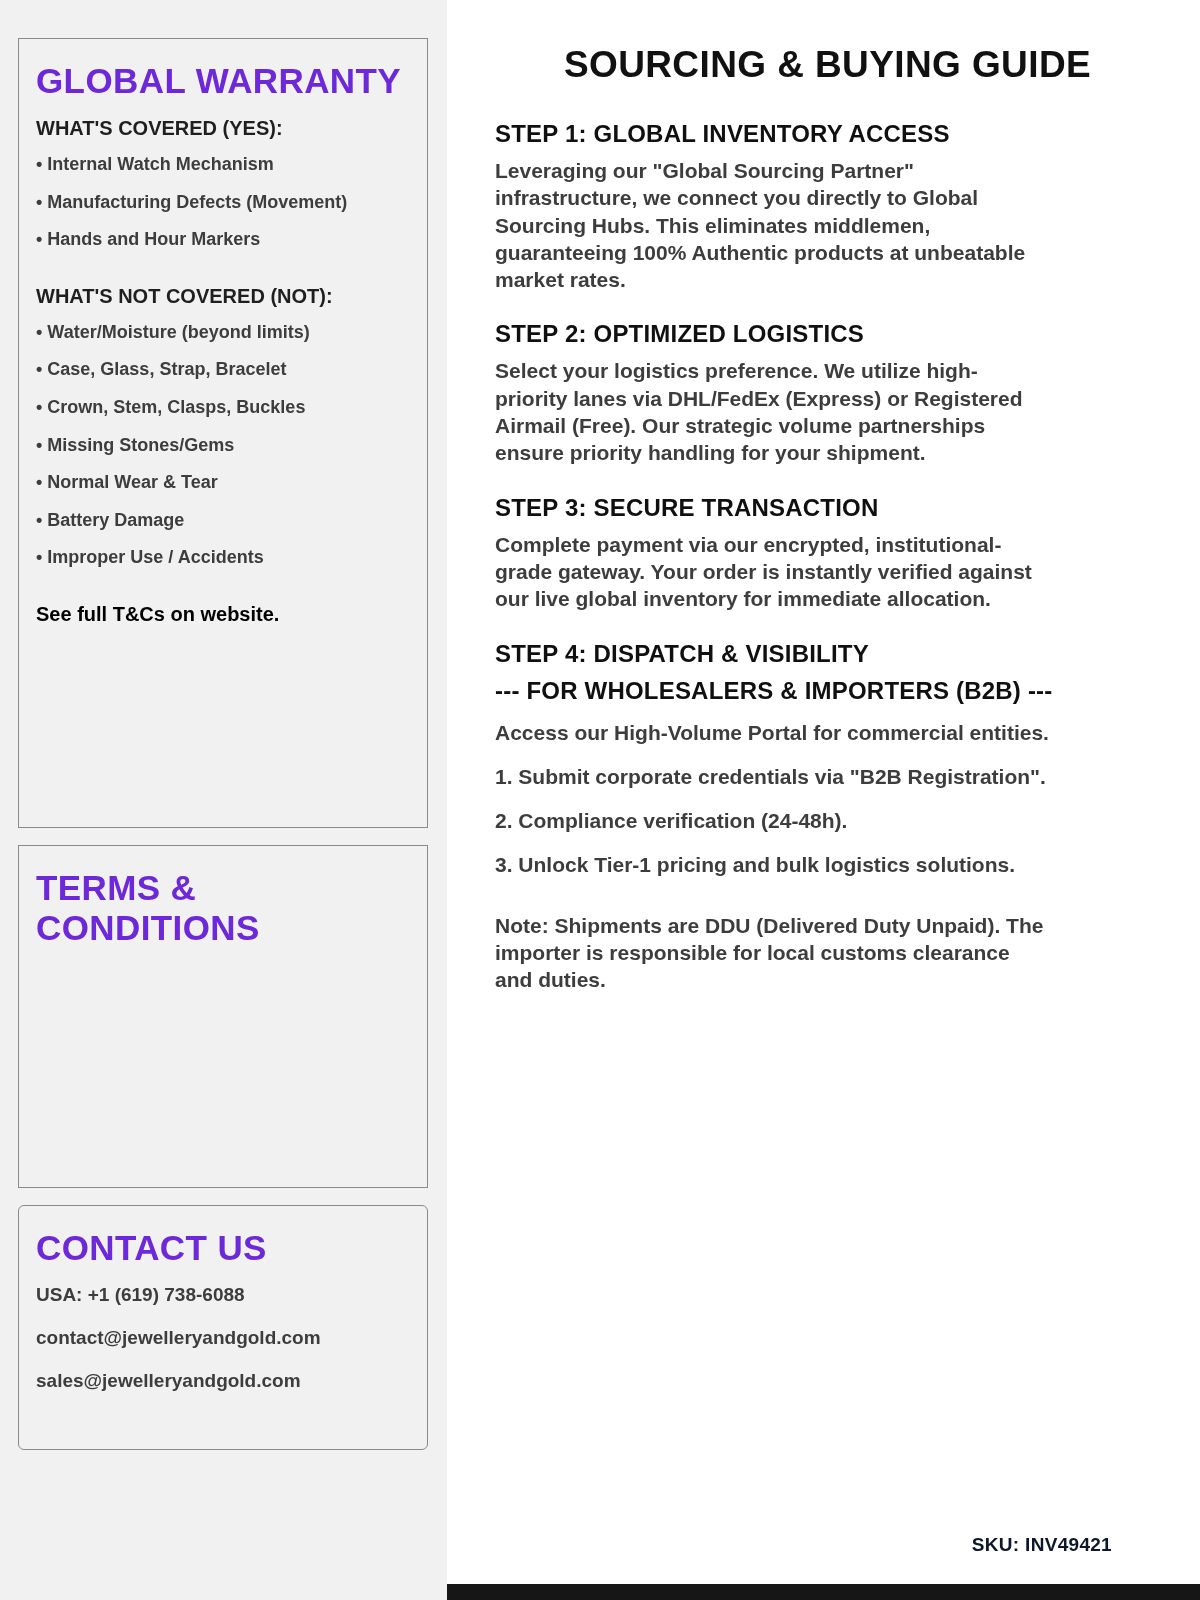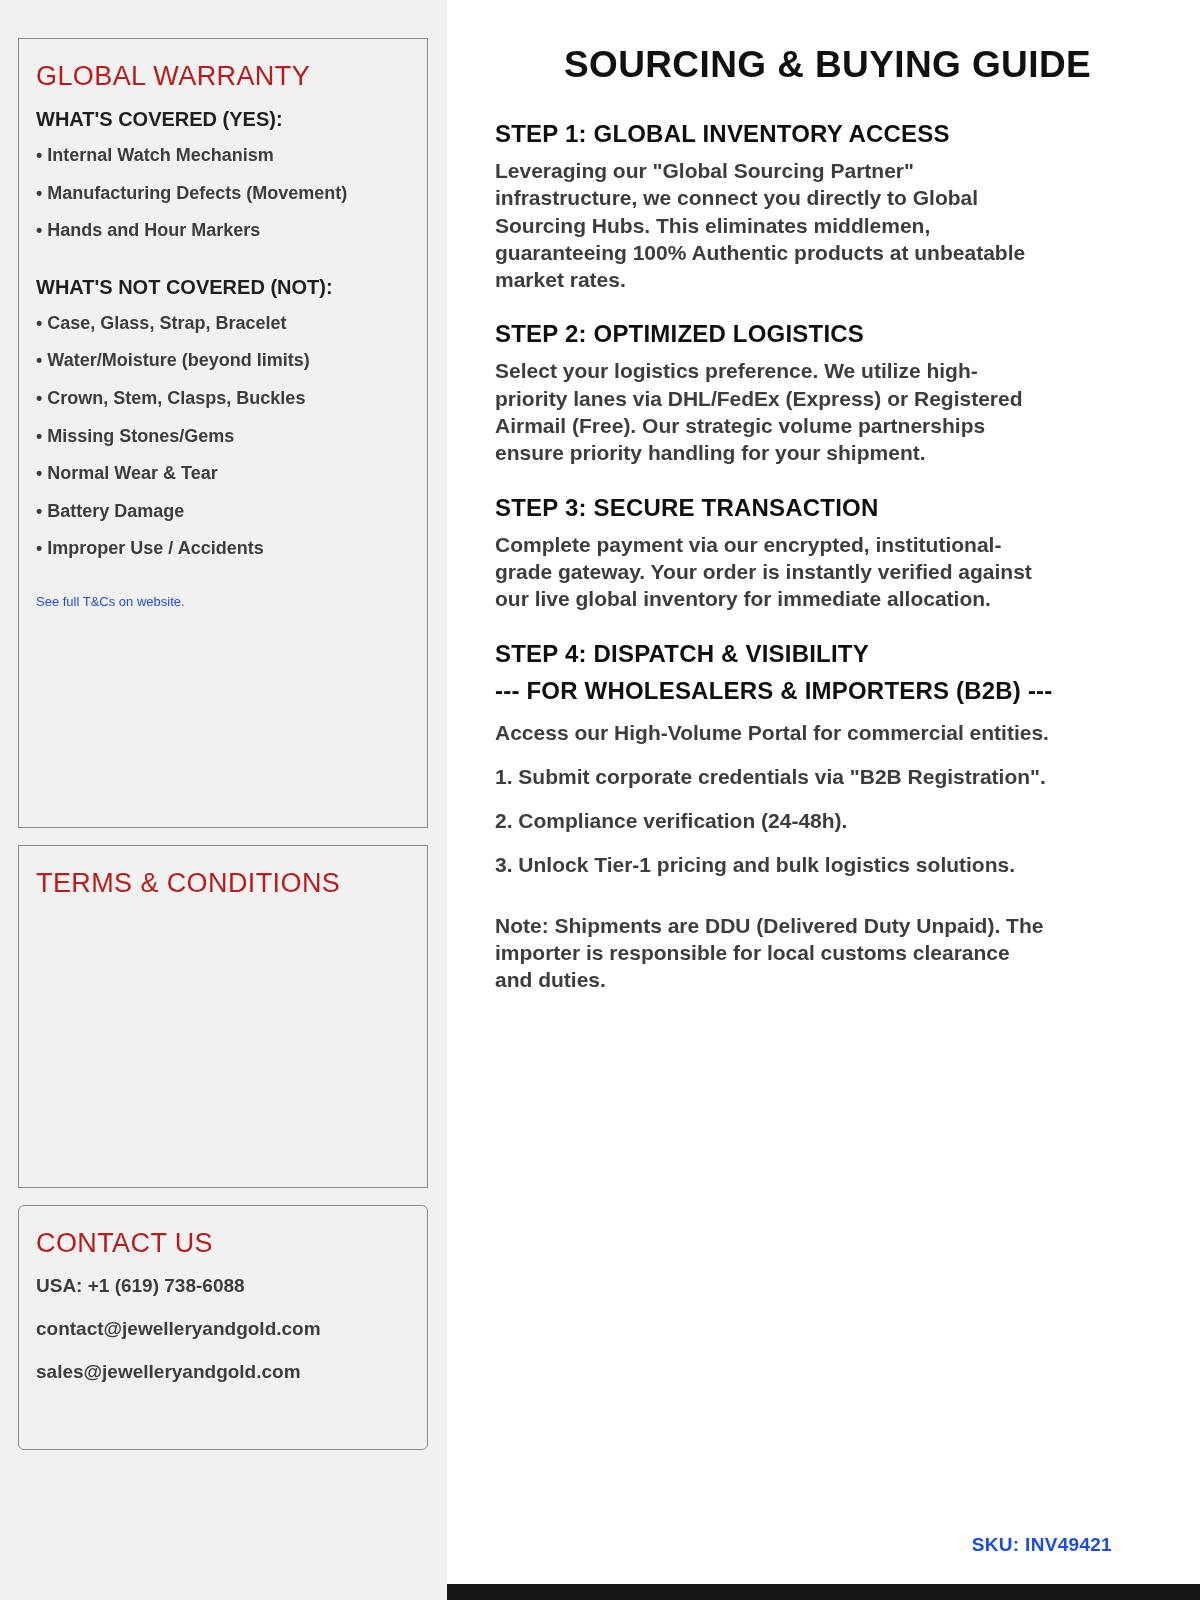--- a/index.html
+++ b/index.html
@@ -28,23 +28,23 @@
   .box {
     border: 1px solid #8a8a8a;
     background: #f1f1f1;
     padding: 22px 17px 20px 17px;
   }
   .warranty-box { min-height: 790px; margin-bottom: 17px; }
   .terms-box    { min-height: 343px; margin-bottom: 17px; }
   .contact-box  { min-height: 245px; border-radius: 6px; }
 
   .box-title {
-    font-size: 27px;
-    font-weight: normal;
-    color: #b91c1c;
+    font-size: 35px;
+    font-weight: bold;
+    color: #6d28d9;
     letter-spacing: 0.4px;
     margin: 0 0 16px 0;
   }
   .sub-title {
     font-size: 20px;
     font-weight: bold;
     color: #1f1f1f;
     margin: 0 0 14px 0;
   }
   .bullet-list {
@@ -54,23 +54,23 @@
   }
   .bullet-list li {
     font-size: 18px;
     font-weight: bold;
     color: #3d3d3d;
     margin: 0 0 16px 0;
     line-height: 1.2;
   }
   .bullet-list li::before { content: "\2022  "; color: #3d3d3d; }
   .footnote {
-    font-size: 13px;
-    font-weight: normal;
-    color: #1d4ed8;
+    font-size: 20px;
+    font-weight: bold;
+    color: #000000;
     margin: 6px 0 0 0;
   }
   .terms-body {
     font-size: 19px;
     font-weight: bold;
     color: #3d3d3d;
     line-height: 1.37;
     margin: 0;
   }
   .contact-line {
@@ -126,21 +126,21 @@
     margin: 0 0 17px 0;
   }
   .b2b-note { margin-top: 33px; }
 
   .sku {
     position: absolute;
     right: 88px;
     bottom: 44px;
     font-size: 19px;
     font-weight: bold;
-    color: #1d4ed8;
+    color: #0f172a;
     letter-spacing: 0.3px;
   }
 
   .bottom-bar {
     position: absolute;
     left: 447px;
     right: 0;
     bottom: 0;
     height: 16px;
     background: #161616;
@@ -158,22 +158,22 @@
 
       <h3 class="sub-title">WHAT'S COVERED (YES):</h3>
       <ul class="bullet-list">
         <li>Internal Watch Mechanism</li>
         <li>Manufacturing Defects (Movement)</li>
         <li>Hands and Hour Markers</li>
       </ul>
 
       <h3 class="sub-title">WHAT'S NOT COVERED (NOT):</h3>
       <ul class="bullet-list">
+        <li>Water/Moisture (beyond limits)</li>
         <li>Case, Glass, Strap, Bracelet</li>
-        <li>Water/Moisture (beyond limits)</li>
         <li>Crown, Stem, Clasps, Buckles</li>
         <li>Missing Stones/Gems</li>
         <li>Normal Wear &amp; Tear</li>
         <li>Battery Damage</li>
         <li>Improper Use / Accidents</li>
       </ul>
 
       <p class="footnote">See full T&amp;Cs on website.</p>
     </section>
 

